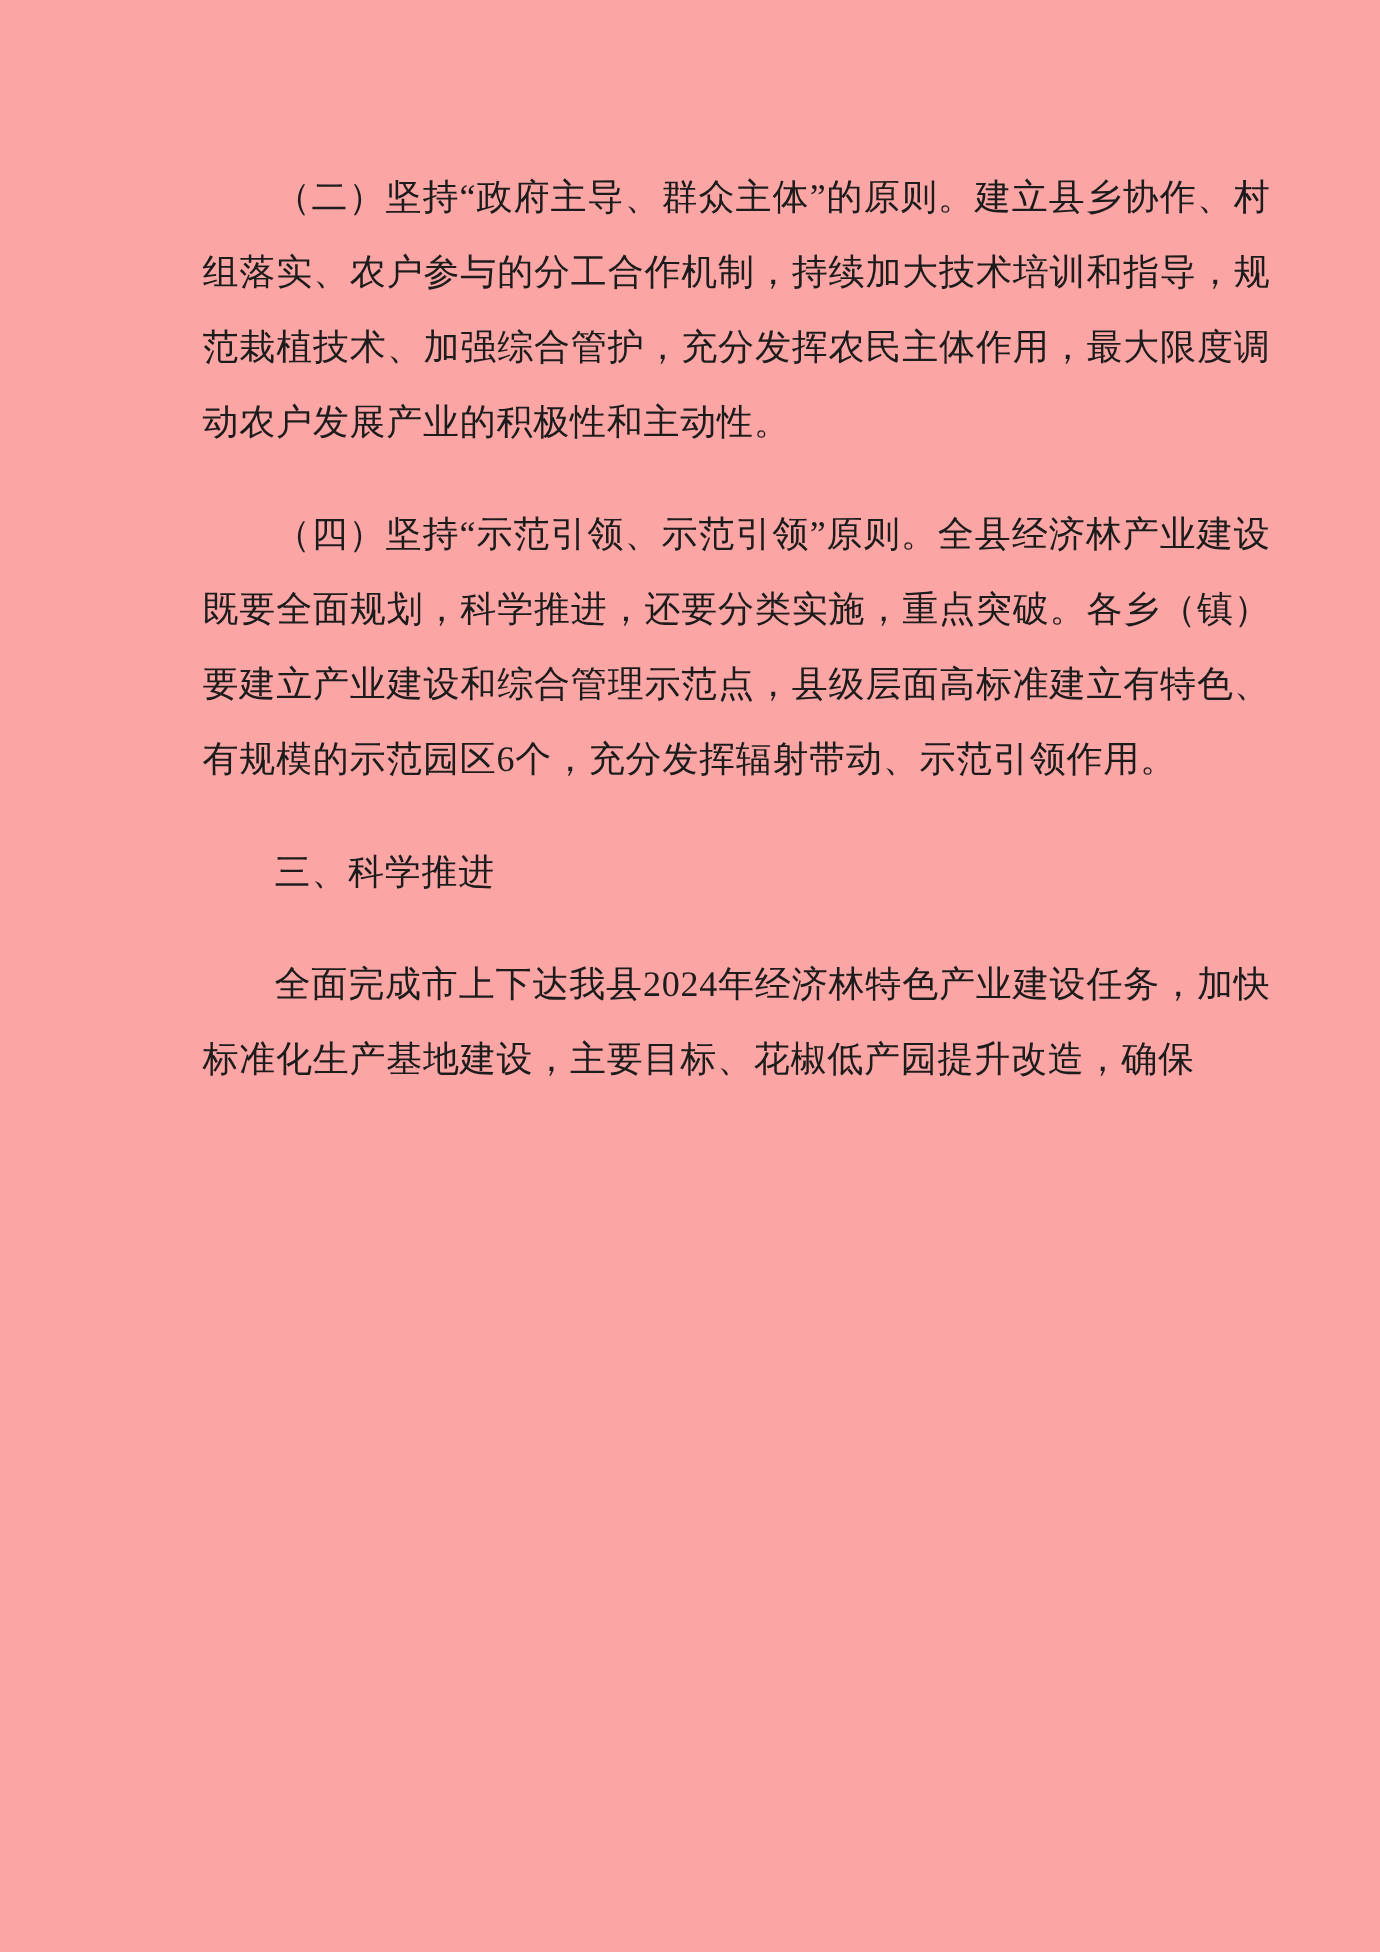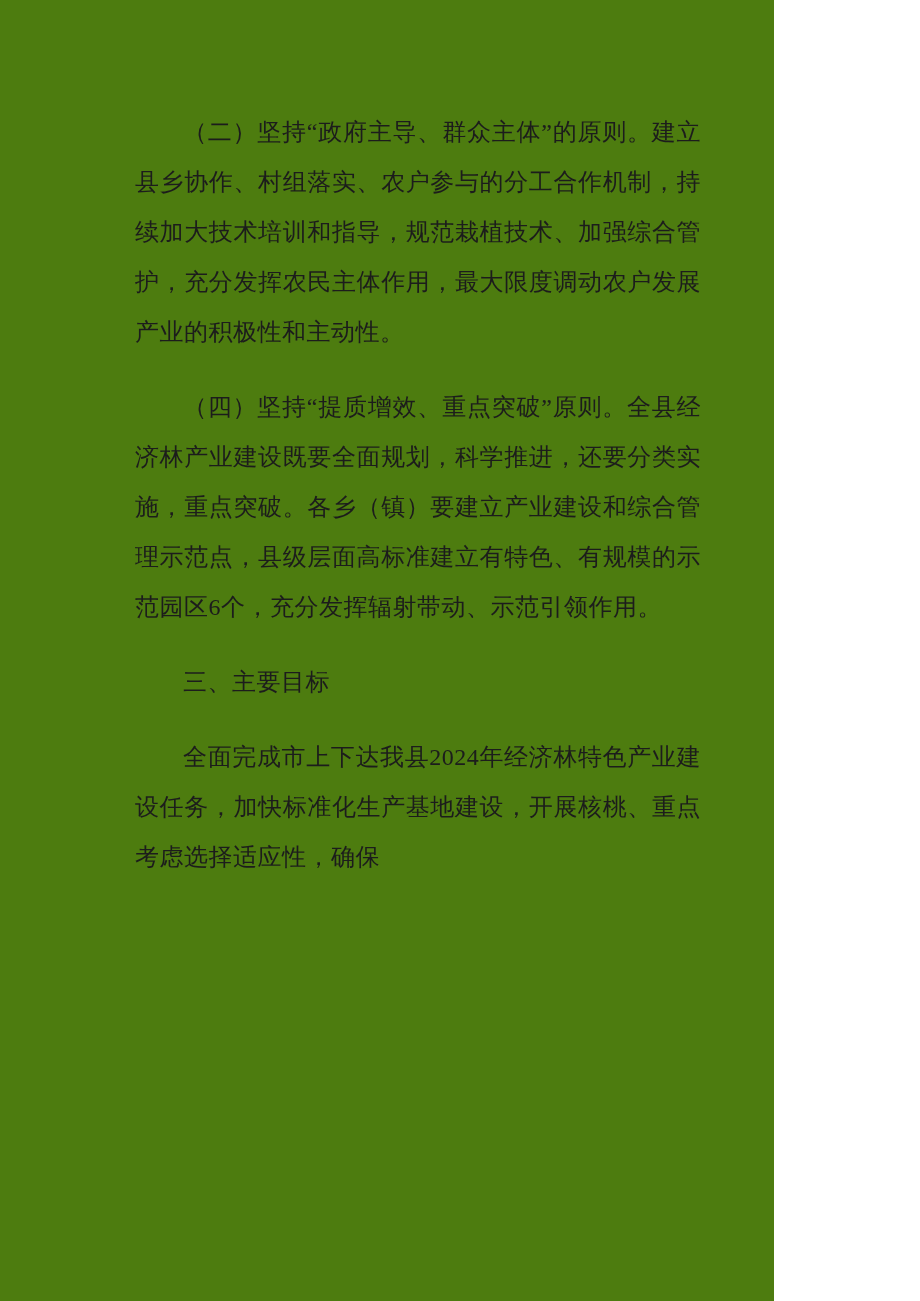--- a/index.html
+++ b/index.html
@@ -2,23 +2,23 @@
 <html><head>
 <meta charset="utf-8">
 <style>
   html, body {
     margin: 0;
     padding: 0;
     background: #ffffff;
   }
   .page {
     position: relative;
-    width: 774px;
+    width: 920px;
     height: 1301px;
-    background: #4d7c0f;
+    background: #fca5a5;
     box-sizing: border-box;
     padding: 107px 73px 0 135px;
     overflow: hidden;
     font-family: "Liberation Serif", "DejaVu Serif", serif;
     font-size: 24px;
     line-height: 50px;
     color: #1c1c1c;
   }
   .page p {
     margin: 0 0 25px 0;
@@ -29,16 +29,16 @@
   }
   .page p.heading {
     text-align: left;
   }
 </style>
 </head>
 <body>
 
 <div class="page">
   <p>（二）坚持“政府主导、群众主体”的原则。建立县乡协作、村组落实、农户参与的分工合作机制，持续加大技术培训和指导，规范栽植技术、加强综合管护，充分发挥农民主体作用，最大限度调动农户发展产业的积极性和主动性。</p>
-  <p>（四）坚持“提质增效、重点突破”原则。全县经济林产业建设既要全面规划，科学推进，还要分类实施，重点突破。各乡（镇）要建立产业建设和综合管理示范点，县级层面高标准建立有特色、有规模的示范园区6个，充分发挥辐射带动、示范引领作用。</p>
-  <p class="heading">三、主要目标</p>
-  <p>全面完成市上下达我县2024年经济林特色产业建设任务，加快标准化生产基地建设，开展核桃、重点考虑选择适应性，确保</p>
+  <p>（四）坚持“示范引领、示范引领”原则。全县经济林产业建设既要全面规划，科学推进，还要分类实施，重点突破。各乡（镇）要建立产业建设和综合管理示范点，县级层面高标准建立有特色、有规模的示范园区6个，充分发挥辐射带动、示范引领作用。</p>
+  <p class="heading">三、科学推进</p>
+  <p>全面完成市上下达我县2024年经济林特色产业建设任务，加快标准化生产基地建设，主要目标、花椒低产园提升改造，确保</p>
 </div>
 
 </body></html>

